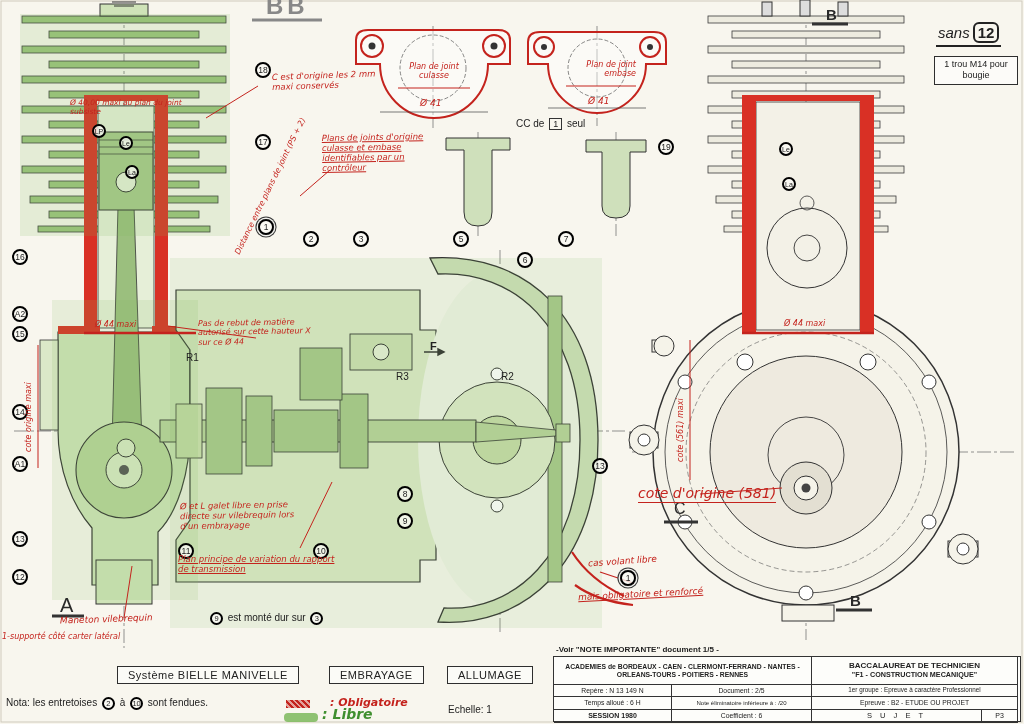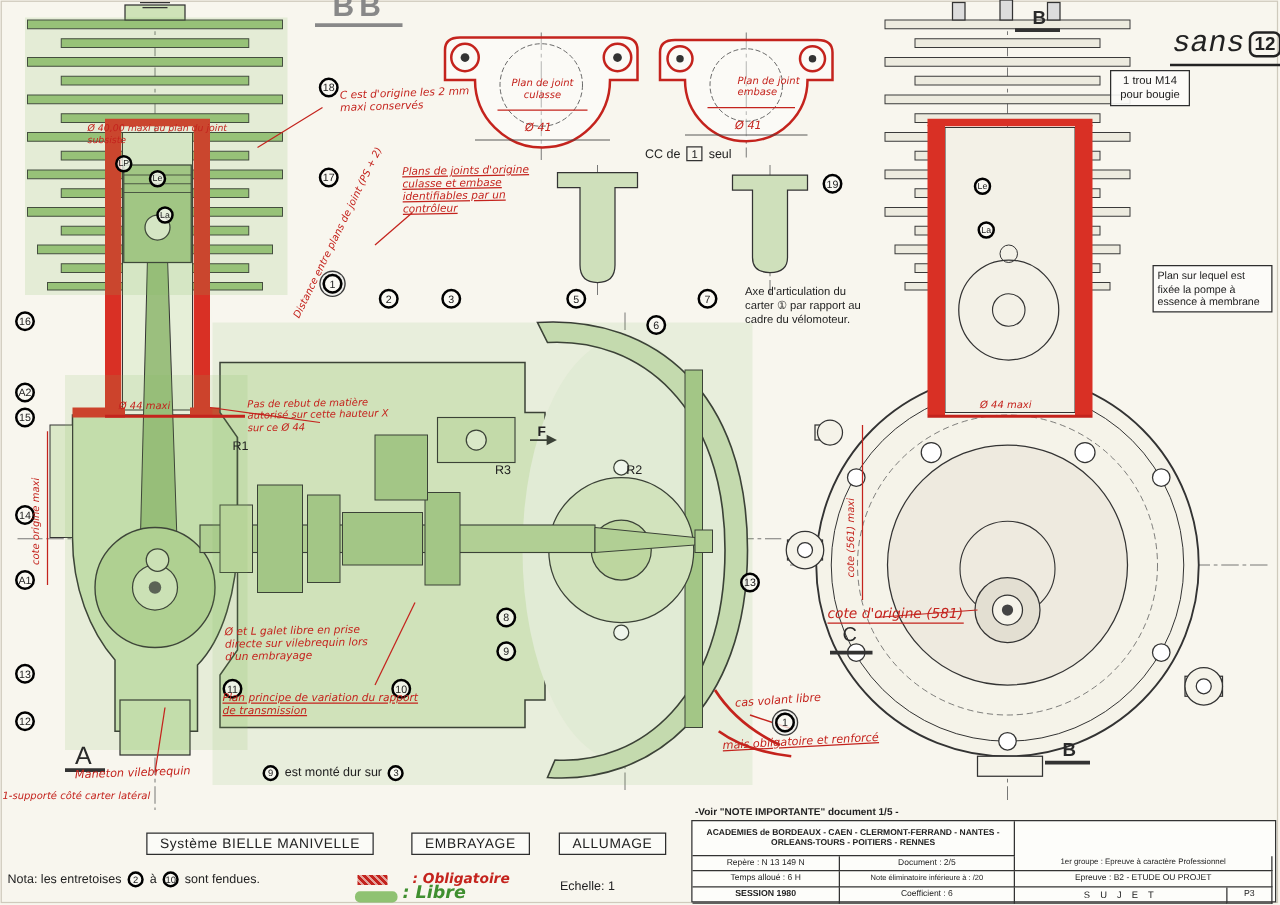--- a/index.html
+++ b/index.html
@@ -24,21 +24,21 @@
   .boxnote{position:absolute;border:1.2px solid #2e2e2e;background:rgba(252,252,248,.9);
         color:#222;text-align:center;padding:2px 3px;line-height:1.25}
   .tb{position:absolute;left:553px;top:656px;width:468px;height:66px;border:1.5px solid #333;
       display:grid;grid-template-columns:118px 140px 170px 36px;
       grid-template-rows:28px 12px 13px 13px;background:rgba(253,253,250,.95);color:#222}
   .tb>div{border-right:.8px solid #333;border-bottom:.8px solid #333;display:flex;
       align-items:center;justify-content:center;text-align:center;overflow:hidden;padding:0 2px;
       line-height:1.1}
   .logo{position:absolute;left:936px;top:22px;border-bottom:2px solid #222;padding:0 2px 2px 2px;
       display:flex;align-items:center;gap:3px}
-  .logo .script{font-family:Liberation Mono, monospace;font-style:italic;font-size:24px;color:#222}
+  .logo .script{font-family:Liberation Sans, sans-serif;font-style:italic;font-size:15px;color:#222}
   .logo .num{border:2px solid #222;border-radius:6px;font-size:15px;font-weight:bold;
       padding:0 3px;color:#222}
 </style>
 </head>
 <body>
 
 <div id="stage">
 
 <svg width="1024" height="724" viewBox="0 0 1024 724">
 
@@ -252,22 +252,21 @@
 <div class="bigletter" style="left:826px;top:6px;font-size:15px">B</div>
 <div class="bigletter" style="left:850px;top:592px;font-size:15px">B</div>
 <div class="bigletter" style="left:60px;top:594px;font-size:20px;font-weight:normal">A</div>
 <div class="bigletter" style="left:674px;top:500px;font-size:16px;font-weight:normal">C</div>
 
 <div class="logo">
   <span class="script">sans</span>
   <span class="num">12</span>
 </div>
 
-<div class="boxnote" style="left:888px;top:56px;width:64px;font-size:9px">1 trou M14 pour bougie</div>
-<div class="boxnote" style="left:922px;top:212px;width:96px;font-size:8.5px;text-align:left">Plan sur lequel est fixée la pompe à essence à membrane</div>
+<div class="boxnote" style="left:934px;top:56px;width:84px;font-size:9px">1 trou M14 pour bougie</div>
 
 <div class="circ" style="left:12px;top:249px">16</div>
 <div class="circ" style="left:12px;top:306px">A2</div>
 <div class="circ" style="left:12px;top:326px">15</div>
 <div class="circ" style="left:12px;top:404px">14</div>
 <div class="circ" style="left:12px;top:456px">A1</div>
 <div class="circ" style="left:12px;top:531px">13</div>
 <div class="circ" style="left:12px;top:569px">12</div>
 
 <div class="circ dbl" style="left:258px;top:219px">1</div>
@@ -296,42 +295,41 @@
 <div class="typed" style="left:186px;top:352px;font-size:10px">R1</div>
 <div class="typed" style="left:396px;top:371px;font-size:10px">R3</div>
 <div class="typed" style="left:501px;top:371px;font-size:10px">R2</div>
 <div class="typed" style="left:430px;top:340px;font-size:11px;font-weight:bold">F</div>
 
 <div class="hand" style="left:272px;top:70px;width:112px;font-size:8.5px;transform:rotate(-2deg)">C est d'origine les 2 mm maxi conservés</div>
 <div class="hand" style="left:70px;top:99px;width:120px;font-size:7.5px">Ø 40,00 maxi au plan du joint subsiste</div>
 <div class="hand" style="left:322px;top:132px;width:116px;font-size:8.5px;transform:rotate(-1deg);text-decoration:underline">Plans de joints d'origine culasse et embase identifiables par un contrôleur</div>
 <div class="hand" style="left:398px;top:62px;width:72px;font-size:8px;text-align:center">Plan de joint culasse</div>
 <div class="hand" style="left:420px;top:98px;font-size:9px">Ø 41</div>
-<div class="hand" style="left:590px;top:60px;width:70px;font-size:8px;text-align:left">Plan de joint embase</div>
+<div class="hand" style="left:566px;top:60px;width:70px;font-size:8px;text-align:right">Plan de joint embase</div>
 <div class="hand" style="left:588px;top:96px;font-size:9px">Ø 41</div>
 <div class="hand" style="left:198px;top:318px;width:122px;font-size:8px;transform:rotate(-1deg)">Pas de rebut de matière autorisé sur cette hauteur X sur ce Ø 44</div>
 <div class="hand" style="left:95px;top:320px;font-size:8px">Ø 44 maxi</div>
 <div class="hand" style="left:784px;top:319px;font-size:8px">Ø 44 maxi</div>
 <div class="hand" style="left:233px;top:252px;width:152px;font-size:8px;transform:rotate(-64deg);transform-origin:left top">Distance entre plans de joint (PS + 2)</div>
 <div class="hand" style="left:24px;top:452px;width:96px;font-size:8px;transform:rotate(-90deg);transform-origin:left top">cote origine maxi</div>
 <div class="hand" style="left:676px;top:462px;width:120px;font-size:8px;transform:rotate(-90deg);transform-origin:left top">cote (561) maxi</div>
-<div class="hand" style="left:662px;top:485px;font-size:11px;border-bottom:1px solid #c4231d">cote d'origine (581)</div>
+<div class="hand" style="left:638px;top:485px;font-size:14px;border-bottom:1px solid #c4231d">cote d'origine (581)</div>
 <div class="hand" style="left:180px;top:500px;width:132px;font-size:8.5px;transform:rotate(-1deg)">Ø et L galet libre en prise directe sur vilebrequin lors d'un embrayage</div>
 <div class="hand" style="left:178px;top:554px;width:162px;font-size:8.5px;text-decoration:underline">Plan principe de variation du rapport de transmission</div>
 <div class="hand" style="left:60px;top:614px;font-size:9px;transform:rotate(-2deg)">Maneton vilebrequin</div>
 <div class="hand" style="left:2px;top:632px;width:160px;font-size:8px">1-supporté côté carter latéral</div>
 <div class="hand" style="left:588px;top:556px;font-size:9px;transform:rotate(-4deg)">cas volant libre</div>
 <div class="hand" style="left:578px;top:588px;width:160px;font-size:9px;transform:rotate(-3deg);text-decoration:underline">mais obligatoire et renforcé</div>
 
 <div class="typed" style="left:516px;top:118px;font-size:10px">
   <span>CC de</span>
   <span style="border:1px solid #333;padding:0 3px;margin:0 2px;font-size:9px">1</span>
   <span>seul</span>
 </div>
-<div class="typed" style="left:596px;top:228px;width:106px;font-size:9px">Axe d'articulation du carter ① par rapport au cadre du vélomoteur.</div>
 <div class="typed" style="left:208px;top:612px;font-size:10px">
   <span class="circ inline">9</span>
   <span>est monté dur sur</span>
   <span class="circ inline">3</span>
 </div>
 <div class="typed" style="left:6px;top:697px;font-size:10px">
   <span style="">Nota: les entretoises</span>
   <span class="circ inline">2</span>
   <span>à</span>
   <span class="circ inline">10</span>
@@ -344,20 +342,26 @@
 <div class="hand" style="left:330px;top:697px;font-size:11px;font-weight:bold">: Obligatoire</div>
 <div class="abs" style="left:284px;top:713px;width:34px;height:9px;background:#7db85c;border-radius:4px;opacity:.85"></div>
 <div class="hand" style="left:322px;top:706px;font-size:14px;color:#3f8f2f;font-weight:bold">: Libre</div>
 
 <div class="capbox" style="left:117px;top:666px">Système BIELLE MANIVELLE</div>
 <div class="capbox" style="left:329px;top:666px">EMBRAYAGE</div>
 <div class="capbox" style="left:447px;top:666px">ALLUMAGE</div>
 
 <div class="tb">
   <div style="grid-column:1/3;grid-row:1;font-size:6.8px;font-weight:bold">ACADEMIES de BORDEAUX - CAEN - CLERMONT-FERRAND - NANTES - ORLEANS-TOURS - POITIERS - RENNES</div>
+  <div style="grid-column:3/5;grid-row:1">
+    <div>
+      <div style="font-size:8px;font-weight:bold">BACCALAUREAT DE TECHNICIEN</div>
+      <div style="font-size:7.2px;font-weight:bold">"F1 - CONSTRUCTION MECANIQUE"</div>
+    </div>
+  </div>
   <div style="grid-column:1;grid-row:2;font-size:6.8px">Repère : N 13 149 N</div>
   <div style="grid-column:2;grid-row:2;font-size:6.8px">Document : 2/5</div>
   <div style="grid-column:3/5;grid-row:2;font-size:6.3px">1er groupe : Epreuve à caractère Professionnel</div>
   <div style="grid-column:1;grid-row:3;font-size:6.8px">Temps alloué : 6 H</div>
   <div style="grid-column:2;grid-row:3;font-size:6px">Note éliminatoire inférieure à : /20</div>
   <div style="grid-column:3/5;grid-row:3;font-size:6.8px">Epreuve : B2 - ETUDE OU PROJET</div>
   <div style="grid-column:1;grid-row:4;font-size:7px;font-weight:bold">SESSION 1980</div>
   <div style="grid-column:2;grid-row:4;font-size:6.8px">Coefficient : 6</div>
   <div style="grid-column:3;grid-row:4;font-size:7.5px;letter-spacing:3px">S U J E T</div>
   <div style="grid-column:4;grid-row:4;font-size:7px">P3</div>

